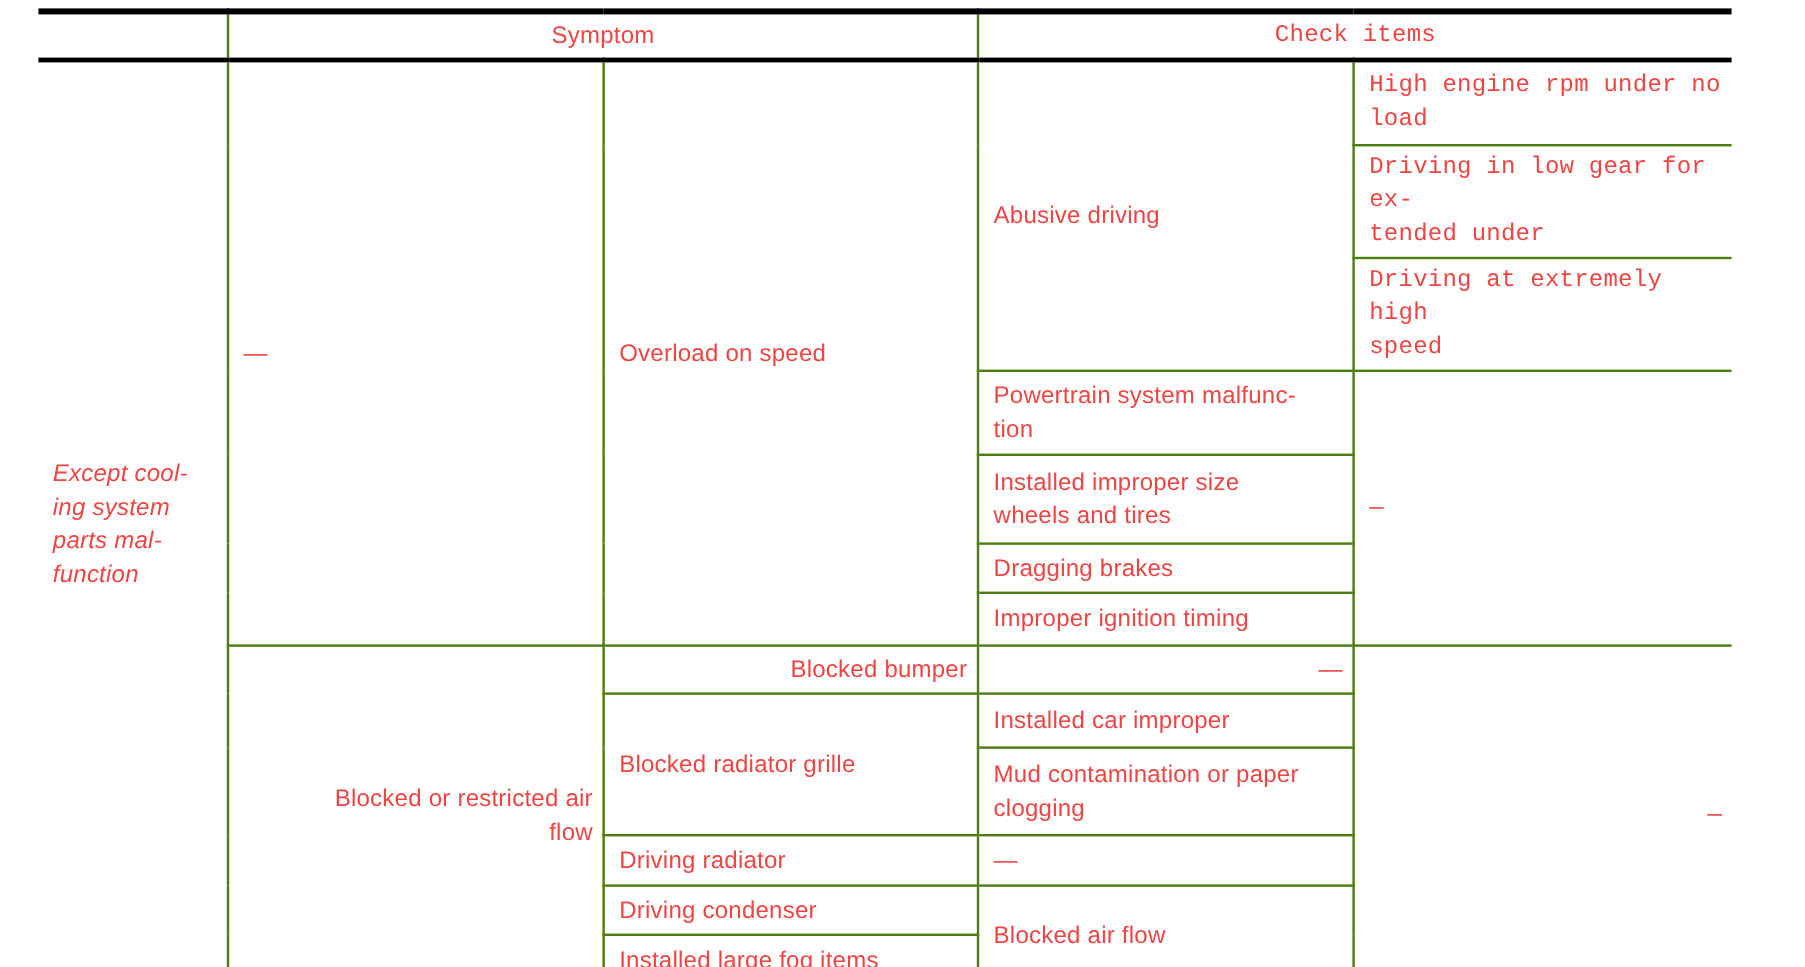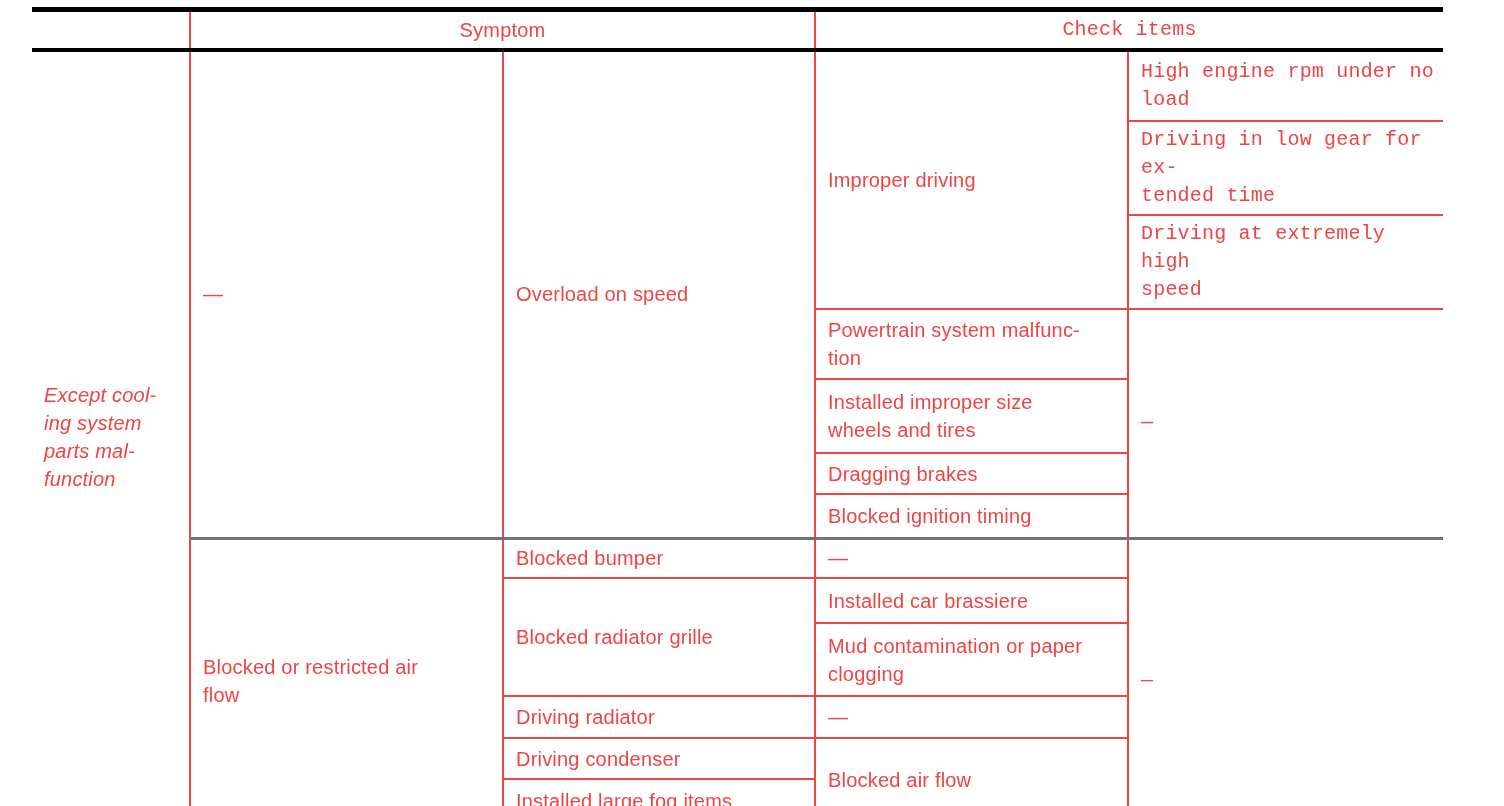--- a/index.html
+++ b/index.html
@@ -23,21 +23,21 @@
     table-layout: fixed;
     border-top: 5px solid #000;
     border-bottom: 5px solid #000;
     color: #ef4444;
     font-family: "Liberation Sans", "DejaVu Sans", sans-serif;
     font-size: 20px;
     letter-spacing: 0.2px;
   }
   table.diag th,
   table.diag td {
-    border: 2px solid #ef4444;
+    border: 2px solid #4d7c0f;
     vertical-align: middle;
     text-align: left;
     padding: 4px 8px 4px 12px;
     font-weight: normal;
     line-height: 28px;
     white-space: pre-line;
     overflow: hidden;
   }
   table.diag thead th {
     border-top: none;
@@ -46,21 +46,21 @@
     padding: 4px 6px;
   }
   .no-l { border-left: none !important; }
   .no-r { border-right: none !important; font-family: Liberation Mono, monospace; }
   td.dash {
     text-align: center;
     padding-left: 4px;
     font-weight: bold;
   }
   td.cat { line-height: 30px; font-style: italic; }
-  tr.grp > td { border-top: 3px solid #737373; }
+  tr.grp > td { border-top: 1px solid #737373; text-align: right; }
 </style>
 </head>
 <body>
 
 <div class="sheet">
   <table class="diag">
     <colgroup>
       <col style="width:158px">
       <col style="width:313px">
       <col style="width:312px">
@@ -75,57 +75,57 @@
       </tr>
     </thead>
     <tbody>
       <tr style="height:71px">
         <td rowspan="13" class="no-l cat">Except cool-
 ing system
 parts mal-
 function</td>
         <td rowspan="7" class="dash">—</td>
         <td rowspan="7">Overload on speed</td>
-        <td rowspan="3">Improper driving</td>
+        <td rowspan="3">Abusive driving</td>
         <td class="no-r">High engine rpm under no
 load</td>
       </tr>
       <tr style="height:70px">
         <td class="no-r">Driving in low gear for ex-
-tended time</td>
+tended under</td>
       </tr>
       <tr style="height:75px">
         <td class="no-r">Driving at extremely high
 speed</td>
       </tr>
       <tr style="height:70px">
         <td>Powertrain system malfunc-
 tion</td>
         <td rowspan="4" class="dash no-r">—</td>
       </tr>
       <tr style="height:74px">
         <td>Installed improper size
 wheels and tires</td>
       </tr>
       <tr style="height:41px">
         <td>Dragging brakes</td>
       </tr>
       <tr style="height:44px">
-        <td>Blocked ignition timing</td>
+        <td>Improper ignition timing</td>
       </tr>
       <tr class="grp" style="height:40px">
         <td rowspan="6">Blocked or restricted air
 flow</td>
         <td>Blocked bumper</td>
         <td class="dash">—</td>
         <td rowspan="6" class="dash no-r">—</td>
       </tr>
       <tr style="height:45px">
         <td rowspan="2">Blocked radiator grille</td>
-        <td>Installed car brassiere</td>
+        <td>Installed car improper</td>
       </tr>
       <tr style="height:73px">
         <td>Mud contamination or paper
 clogging</td>
       </tr>
       <tr style="height:42px">
         <td>Driving radiator</td>
         <td class="dash">—</td>
       </tr>
       <tr style="height:41px">

